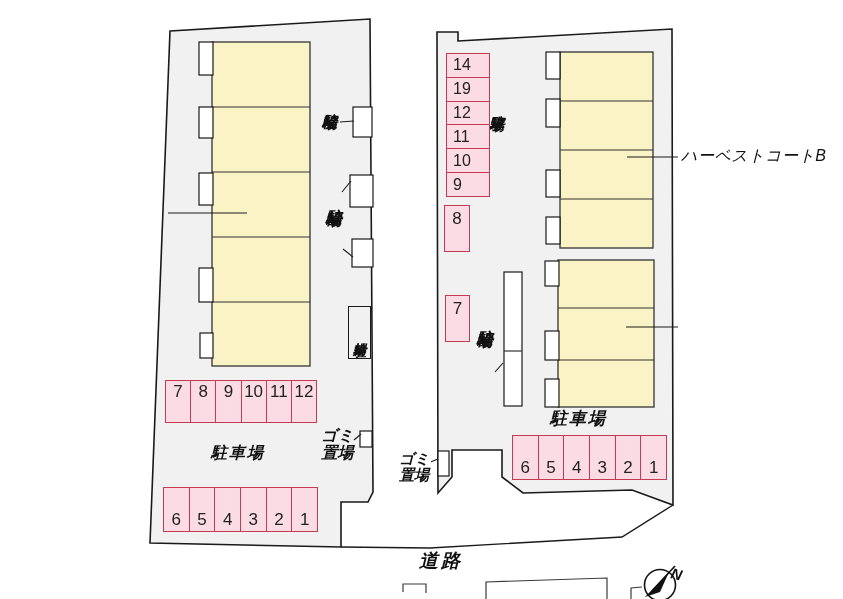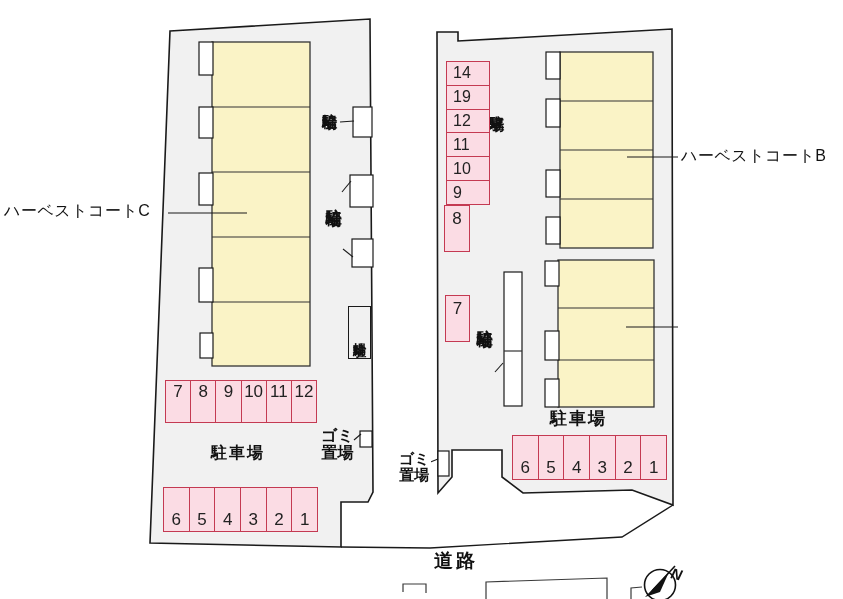--- a/index.html
+++ b/index.html
@@ -10,33 +10,33 @@
   .stage{position:relative;width:843px;height:599px;background:#fff;overflow:hidden;
          font-family:"Liberation Sans","DejaVu Sans",sans-serif;color:#111;}
   .stage svg{position:absolute;left:0;top:0;}
   .parcel{fill:var(--parcel-fill);stroke:var(--line);stroke-width:1.6;}
   .bldg{fill:var(--building-fill);stroke:var(--building-stroke);stroke-width:1.3;}
   .div-line{stroke:var(--building-stroke);stroke-width:1.2;fill:none;}
   .wrect{fill:#ffffff;stroke:var(--line);stroke-width:1.2;}
   .leader{stroke:var(--line);stroke-width:1.1;fill:none;}
   .thin{stroke:#3a3a3a;stroke-width:1.2;fill:none;}
   .road-edge{stroke:var(--line);stroke-width:1.4;fill:none;}
-  .lbl{position:absolute;white-space:nowrap;line-height:1.05;}
+  .lbl{position:absolute;white-space:nowrap;line-height:1.05;font-style:italic;}
   .b{font-weight:bold;}
   .v{writing-mode:vertical-rl;text-orientation:upright;letter-spacing:1px;}
   .vbox{position:absolute;border:1.5px solid var(--line);box-sizing:border-box;
         display:flex;align-items:center;justify-content:center;}
   .prow{position:absolute;display:flex;box-sizing:border-box;background:var(--space-fill);
         border:1.6px solid var(--space-border);}
   .prow .pcell{flex:1;box-sizing:border-box;border-right:1.6px solid var(--space-border);
         display:flex;justify-content:center;font-size:17px;color:#222;}
   .prow .pcell:last-child{border-right:none;}
   .num-top .pcell{align-items:flex-start;padding-top:1px;}
   .num-bottom .pcell{align-items:flex-end;padding-bottom:1px;}
-  .pcol{flex-direction:column;margin-top:8px;}
+  .pcol{flex-direction:column;}
   .pcol .pcell{border-right:none;border-bottom:1.6px solid var(--space-border);
         justify-content:flex-start;align-items:center;padding-left:6px;font-size:16px;}
   .pcol .pcell:last-child{border-bottom:none;}
   .pone{position:absolute;box-sizing:border-box;background:var(--space-fill);
         border:1.6px solid var(--space-border);display:flex;justify-content:center;
         align-items:flex-start;padding-top:3px;font-size:17px;color:#222;}
   .gomi{text-align:center;}
   .gomi div{white-space:nowrap;}
 </style>
 </head>
@@ -96,21 +96,20 @@
     <path class="thin" d="M631,599 L631,588 L642,587"></path>
 
     <g>
       <circle cx="660" cy="585" r="15.5" fill="none" stroke="#111" stroke-width="1.6"></circle>
       <line x1="652" y1="591" x2="675" y2="566" stroke="#111" stroke-width="1.6"></line>
       <polygon points="645,597 669,572 660,592" fill="#111"></polygon>
       <text x="670" y="578" font-size="15" font-style="italic" font-weight="bold" transform="rotate(14 670 578)" fill="#111">N</text>
     </g>
   </svg>
 
-  <div class="lbl" style="left:4px;top:203px;font-size:16px;letter-spacing:0.5px;">ハーベストコートC</div>
   <div class="lbl" style="left:681px;top:148px;font-size:16px;letter-spacing:0.5px;">ハーベストコートB</div>
 
   <div class="lbl v b" style="left:322px;top:101px;font-size:15px;">駐輪場</div>
   <div class="lbl v b" style="left:325px;top:196px;font-size:16px;">駐輪場</div>
   <div class="vbox" style="left:348px;top:306px;width:23px;height:53px;">
     <span class="lbl v b" style="position:static;font-size:13px;letter-spacing:0;">駐輪場</span>
   </div>
   <div class="lbl v b" style="left:476px;top:317px;font-size:16px;">駐輪場</div>
 
   <div class="lbl v b" style="left:489px;top:103px;font-size:15px;">駐車場</div>
@@ -119,21 +118,21 @@
 
   <div class="lbl b gomi" style="left:321px;top:428px;font-size:16px;">
     <div>ゴミ</div>
     <div>置場</div>
   </div>
   <div class="lbl b gomi" style="left:398px;top:451px;font-size:15px;background:#fff;padding:0 1px;">
     <div>ゴミ</div>
     <div>置場</div>
   </div>
 
-  <div class="lbl b" style="left:434px;top:551px;font-size:19px;letter-spacing:3px;">道路</div>
+  <div class="lbl b" style="left:419px;top:551px;font-size:19px;letter-spacing:3px;">道路</div>
 
   <div class="prow num-top" style="left:165px;top:380px;width:152px;height:43px;">
 
   <div class="pcell">7</div>
       <div class="pcell">8</div>
       <div class="pcell">9</div>
       <div class="pcell">10</div>
       <div class="pcell">11</div>
       <div class="pcell">12</div>
     </div>

